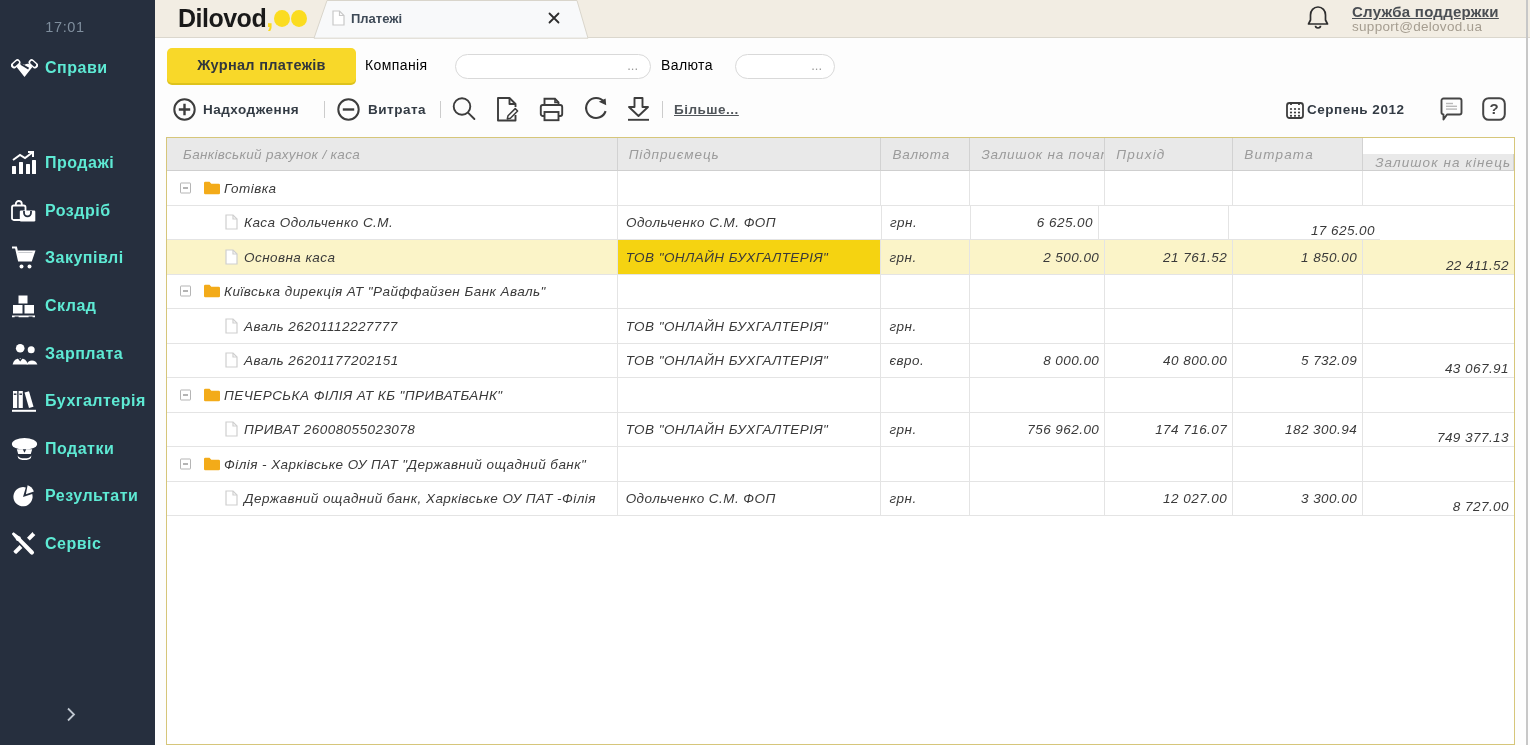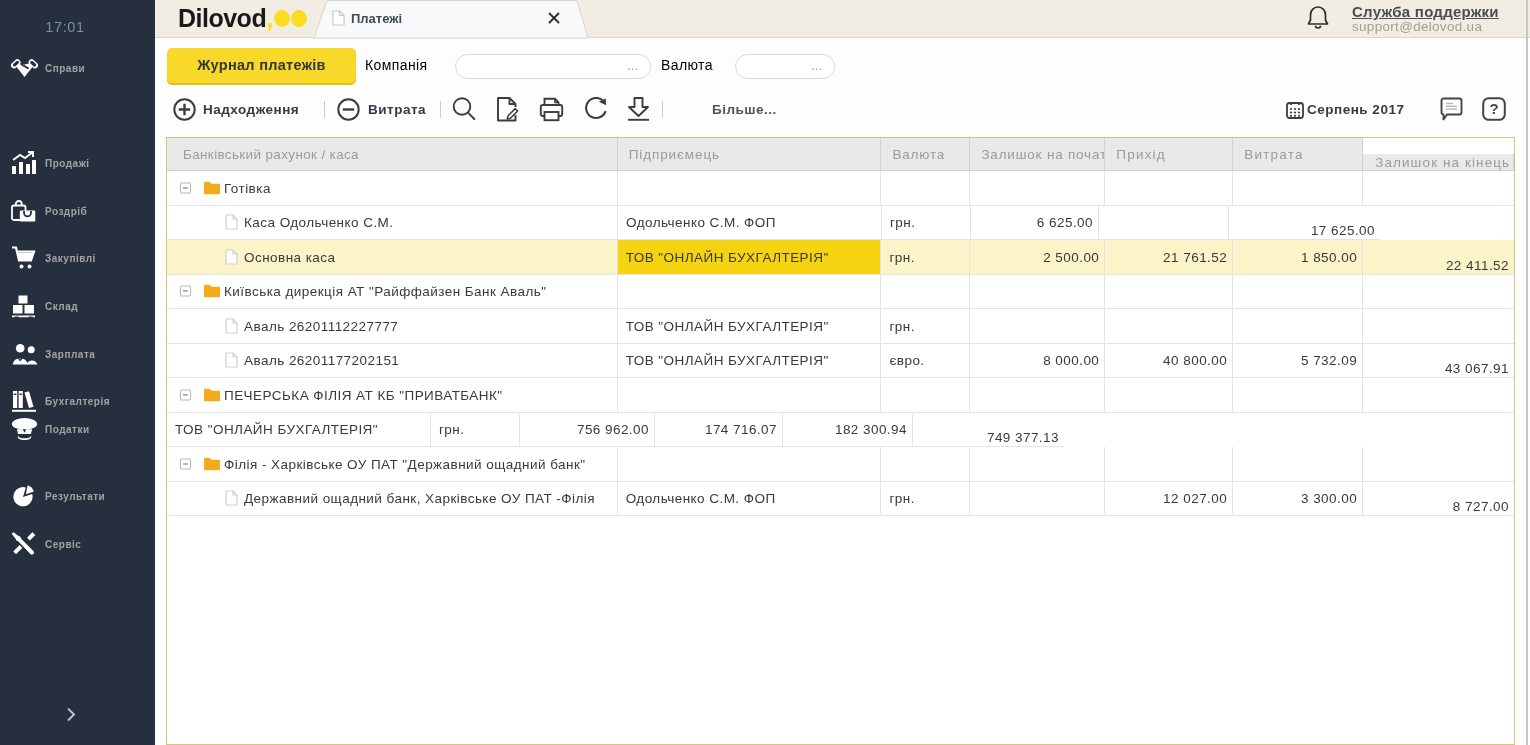--- a/index.html
+++ b/index.html
@@ -2,42 +2,42 @@
 <html><head>
 <meta charset="utf-8">
 <style>
 * { margin:0; padding:0; box-sizing:border-box; }
 html,body { width:1530px; height:745px; overflow:hidden; }
 body { font-family:"Liberation Sans", sans-serif; background:#fdfdfd; position:relative; }
 #sidebar { position:absolute; left:0; top:0; width:155px; height:745px; background:#262f3e; z-index:5; }
 .time { position:absolute; left:0; top:19px; width:130px; text-align:center; color:#7f8e9d; font-size:14.5px; letter-spacing:0.6px; }
 .mi { position:absolute; left:0; width:155px; height:30px; }
 .mi svg { position:absolute; left:11px; top:50%; transform:translateY(-50%); }
-.mi span { position:absolute; left:45px; top:50%; transform:translateY(-50%); color:#a3a3a3; font-size:10px; font-weight:bold; letter-spacing:0.5px; white-space:nowrap; }
+.mi span { position:absolute; left:45px; top:50%; transform:translateY(-50%); color:#5eead4; font-size:16px; font-weight:bold; letter-spacing:0.5px; white-space:nowrap; }
 .chevsvg { position:absolute; left:66px; top:707px; }
 #topstrip { position:absolute; left:155px; top:0; width:1375px; height:38px; background:#f2ede3; border-bottom:1px solid #dbd7cd; }
 #tab { position:absolute; left:155px; top:0; z-index:2; }
 #logo { position:absolute; left:178px; top:4px; font-size:25px; font-weight:800; color:#191919; letter-spacing:-0.5px; z-index:3; }
 #logo .comma { color:#fbdc20; font-weight:800; }
 #logo .dot { display:inline-block; width:16px; height:17px; border-radius:50%; background:#fbdc20; margin-left:1px; vertical-align:0px; }
 .tabdoc { position:absolute; left:332px; top:10px; z-index:3; }
 .tabtxt { position:absolute; left:351px; top:11px; font-size:13px; font-weight:bold; color:#3e4a57; z-index:3; }
 .tabxsvg { position:absolute; left:548px; top:12px; z-index:3; }
 #bell { position:absolute; left:1306px; top:5px; z-index:3; }
 .sup1 { position:absolute; left:1352px; top:3px; font-size:15px; font-weight:bold; color:#4a4e53; letter-spacing:0.25px; z-index:3;text-decoration:underline; }
 .sup2 { position:absolute; left:1352px; top:19px; font-size:13.5px; color:#a59d90; letter-spacing:0.3px; z-index:3; }
 #btnJournal { position:absolute; left:167px; top:48px; width:189px; height:35px; background:#f8d829; border-radius:5px; box-shadow:0 2px 0 #dec31c; text-align:center; line-height:35px; font-size:14.5px; font-weight:bold; color:#32373c; letter-spacing:0.3px; }
 .flabel { position:absolute; top:57px; font-size:14px; color:#000000; letter-spacing:0.4px; }
 .finput { position:absolute; top:54px; height:25px; background:#fff; border:1px solid #d9d9d9; border-radius:12.5px; }
 .fdots { position:absolute; top:42%; transform:translateY(-50%); right:12px; color:#9a9a9a; font-size:13px; }
 .tbtxt { position:absolute; top:102px; font-size:13.5px; font-weight:bold; color:#333b44; letter-spacing:0.5px; }
 .tsep { position:absolute; top:101px; width:1px; height:17px; background:#cccccc; }
 .ticon { position:absolute; }
 #tbl { position:absolute; left:166px; top:137px; width:1349px; height:608px; border:1px solid #d6c67a; background:#fff; overflow:hidden; }
-.trow { position:relative; width:100%; display:flex; }
+.trow { position:relative; width:100%; display:flex;font-style:italic; }
 .cell { height:auto; border-right:1px solid #e4e4e4; border-bottom:1px solid #e4e4e4; position:relative; font-size:13.5px; color:#3a3a3a; letter-spacing:0.45px; }
 .cell:last-child { border-right:none; }
 .hdr { height:33px; }
 .hdr .cell { background:#e9e9e9; border-right:1px solid #d2d2d2; border-bottom:1px solid #cfcfcf; color:#9b9b9b; font-size:13.5px; letter-spacing:0.35px; }
 .drow { height:34.5px; }
 .ct { position:absolute; top:50%; transform:translateY(-50%); white-space:nowrap; }
 .num { right:5px; }
 .c0 { width:451px; } .c1 { width:264px; } .c2 { width:89px; } .c3 { width:135px; } .c4 { width:128px; } .c5 { width:130px; } .c6 { width:151px;margin-top:16px; }
 .exp { position:absolute; left:13px; top:50%; transform:translateY(-50%); width:11px; height:11px; border:1px solid #b5b5b5; background:#fff; border-radius:1px; }
 .exp::after { content:""; position:absolute; left:2px; right:2px; top:4px; height:1px; background:#6a6a6a; }
@@ -147,21 +147,21 @@
           <path d="M13.5,3.5 l4.5,-1.2 4.5,15.5 -4.5,1.2 z"></path>
           <rect x="1" y="20.8" width="24" height="2"></rect>
         </g>
         <g fill="#262f3e">
           <rect x="2.8" y="4.5" width="2.6" height="1.4"></rect>
           <rect x="8.4" y="4.5" width="2.6" height="1.4"></rect>
         </g>
       </svg>
       <span>Бухгалтерія</span>
     </div>
-<div class="mi" style="top:414px;">
+<div class="mi" style="top:434px;">
       <svg width="27" height="23" viewBox="0 0 27 23">
         <ellipse cx="13.5" cy="6.4" rx="12.6" ry="5.9" fill="#fff"></ellipse>
         <path d="M5.8,11.8 h15.4 l-1.4,4.8 h-12.6 z" fill="#fff"></path>
         <path d="M11.8,11.8 l1.7,3.4 1.7,-3.4 z" fill="#262f3e"></path>
         <path d="M6.6,18 a7.2 4 0 0 0 13.8,0 l-0.5,2.4 a7 3.6 0 0 1 -12.8,0 z" fill="#fff"></path>
       </svg>
       <span>Податки</span>
     </div>
 <div class="mi" style="top:481px;">
       <svg width="24" height="24" viewBox="0 0 24 24">
@@ -222,37 +222,37 @@
   </svg>
 <svg class="ticon" style="left:583px; top:96px;" width="25" height="26" viewBox="0 0 25 26">
     <path d="M20.8,5.6 A 10 10 0 1 0 22.6,15.2" fill="none" stroke="#3d3d3d" stroke-width="2.1"></path>
     <path d="M15.8,5.8 l6.8,-3.4 0.6,6.8 z" fill="#3d3d3d"></path>
   </svg>
 <svg class="ticon" style="left:625px; top:96px;" width="27" height="26" viewBox="0 0 27 26">
     <path d="M9.5,2 h8 v9 h5.5 L13.5,20 L4,11 h5.5 z" fill="none" stroke="#3d3d3d" stroke-width="1.9" stroke-linejoin="round"></path>
     <path d="M3,23.8 h21" stroke="#3d3d3d" stroke-width="1.9"></path>
   </svg>
 <div class="tsep" style="left:662px;"></div>
-<div class="tbtxt" style="left:712px; color:#50555a;">Більше...</div>
+<div class="tbtxt" style="left:674px; color:#50555a;text-decoration:underline;">Більше...</div>
 <svg class="ticon" style="left:1286px; top:101px;" width="18" height="18" viewBox="0 0 18 18">
     <rect x="1" y="2" width="16" height="15" rx="2.5" fill="none" stroke="#3d3d3d" stroke-width="1.8"></rect>
     <path d="M5,1 v3 M13,1 v3" stroke="#3d3d3d" stroke-width="1.8"></path>
     <g fill="#3d3d3d">
       <circle cx="5" cy="8" r="1.1"></circle>
       <circle cx="9" cy="8" r="1.1"></circle>
       <circle cx="13" cy="8" r="1.1"></circle>
       <circle cx="5" cy="11.5" r="1.1"></circle>
       <circle cx="9" cy="11.5" r="1.1"></circle>
       <circle cx="13" cy="11.5" r="1.1"></circle>
       <circle cx="5" cy="14.8" r="1.1"></circle>
       <circle cx="9" cy="14.8" r="1.1"></circle>
       <circle cx="13" cy="14.8" r="1.1"></circle>
     </g>
   </svg>
-<div class="tbtxt" style="left:1307px;">Серпень 2017</div>
+<div class="tbtxt" style="left:1307px;">Серпень 2012</div>
 <svg class="ticon" style="left:1440px; top:97px;" width="23" height="24" viewBox="0 0 23 24">
     <path d="M3.5,1.5 h16 a2 2 0 0 1 2,2 v12 a2 2 0 0 1 -2,2 h-12.5 l-3.5,5 v-5 h-0 a2 2 0 0 1 -2,-2 v-12 a2 2 0 0 1 2,-2 z" fill="none" stroke="#454545" stroke-width="1.9" stroke-linejoin="round"></path>
     <g stroke="#b9b9b9" stroke-width="1.4">
       <path d="M6,6.5 h7"></path>
       <path d="M6,9.3 h11"></path>
       <path d="M6,12.1 h11"></path>
     </g>
   </svg>
 <svg class="ticon" style="left:1482px; top:97px;" width="24" height="24" viewBox="0 0 24 24">
     <rect x="1.2" y="1.2" width="21.6" height="21.6" rx="5.5" fill="none" stroke="#454545" stroke-width="2"></rect>
@@ -417,20 +417,27 @@
         <span class="ct" style="left:57px;">ПЕЧЕРСЬКА ФІЛІЯ АТ КБ "ПРИВАТБАНК"</span>
       </div>
       <div class="cell c1"></div>
       <div class="cell c2"></div>
       <div class="cell c3"></div>
       <div class="cell c4"></div>
       <div class="cell c5"></div>
       <div class="cell c6"></div>
     </div>
 <div class="trow drow">
+      <div class="cell c0">
+        <svg class="docic" width="13" height="16" viewBox="0 0 13 16">
+          <path d="M1,1 h7 l4,4 v10 h-11 z" fill="#fff" stroke="#cfcfcf" stroke-width="1.2"></path>
+          <path d="M8,1 v4 h4" fill="none" stroke="#cfcfcf" stroke-width="1.2"></path>
+        </svg>
+        <span class="ct" style="left:77px;">ПРИВАТ 26008055023078</span>
+      </div>
       <div class="cell c1">
         <span class="ct" style="left:8px;">ТОВ "ОНЛАЙН БУХГАЛТЕРІЯ"</span>
       </div>
       <div class="cell c2">
         <span class="ct" style="left:8px;">грн.</span>
       </div>
       <div class="cell c3">
         <span class="ct num">756&nbsp;962.00</span>
       </div>
       <div class="cell c4">

